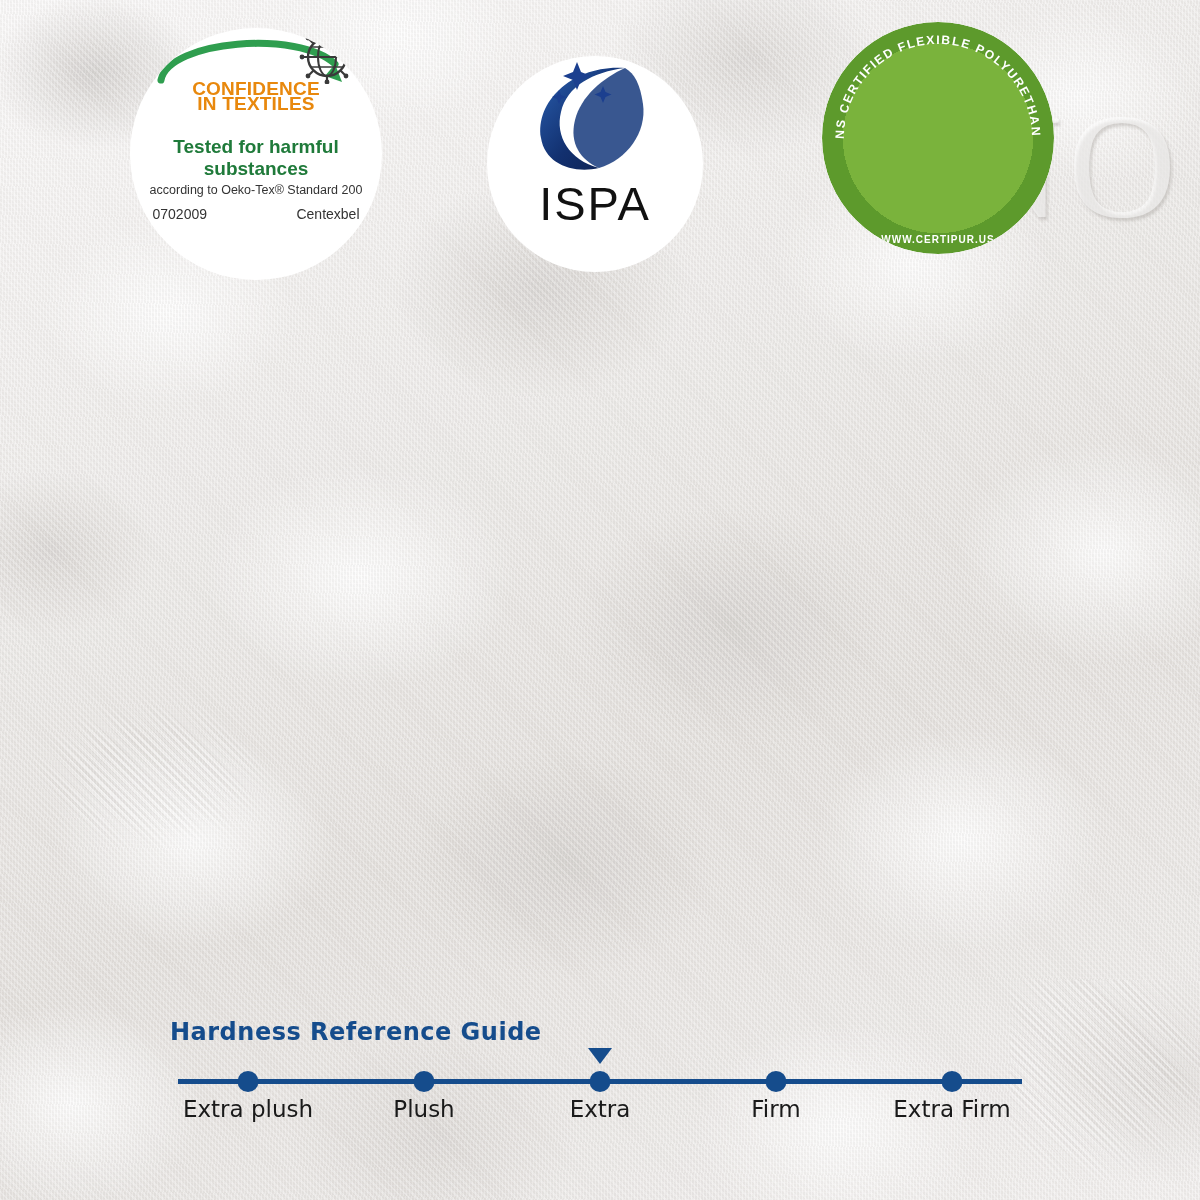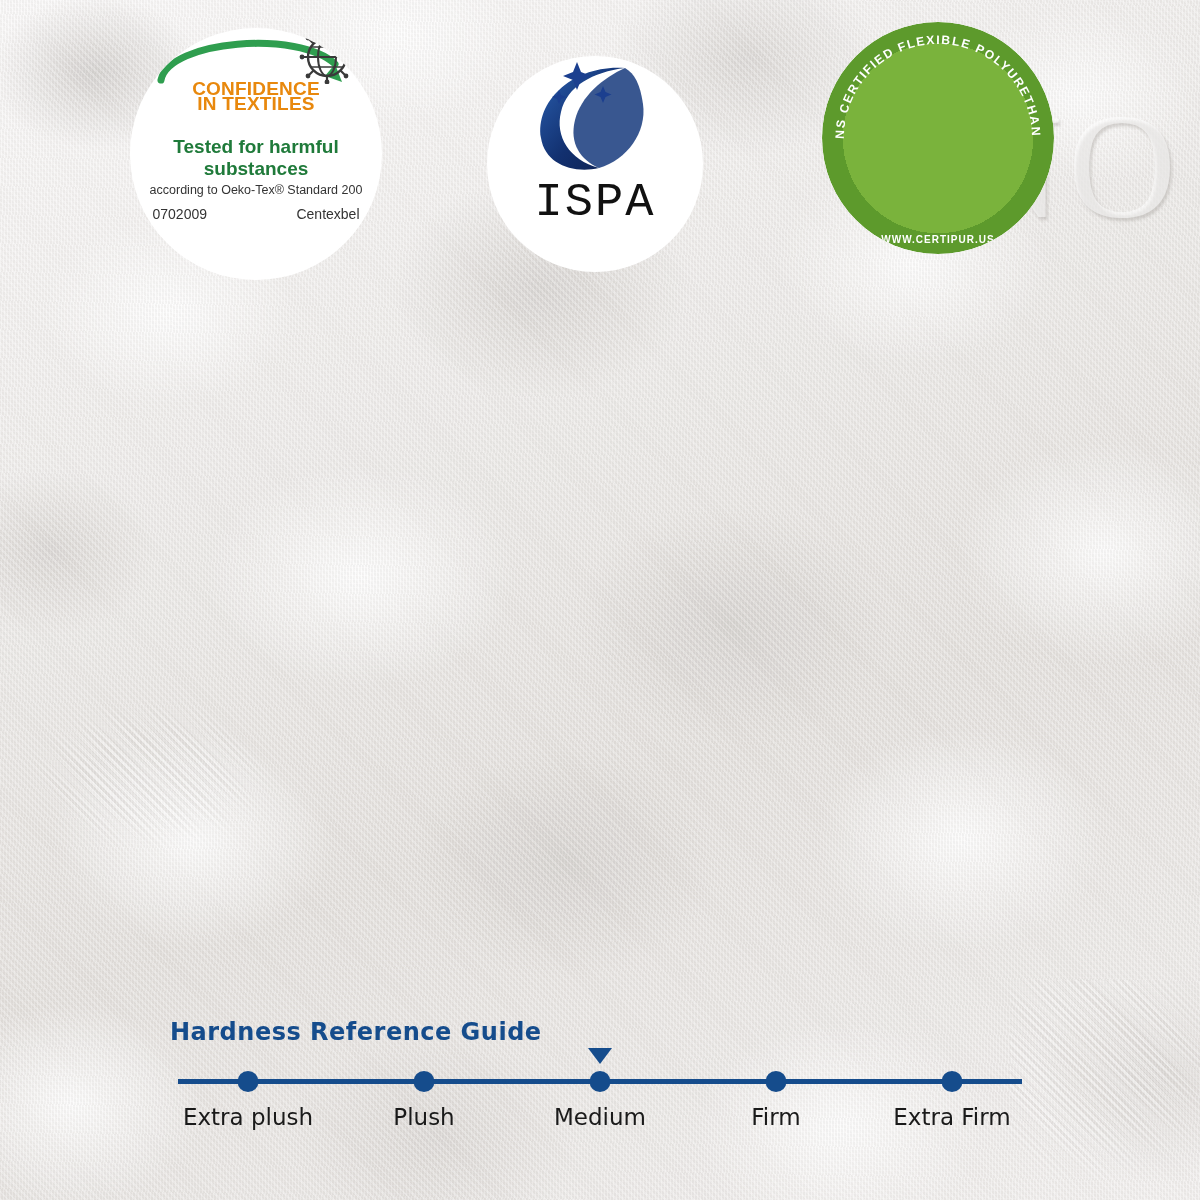--- a/index.html
+++ b/index.html
@@ -169,21 +169,21 @@
   }
 
   #badge-ispa {
     left: 487px;
     top: 56px;
     width: 216px;
     height: 216px;
     flex-direction: column;
   }
   .ispa-text {
-    font-family: Liberation Mono, monospace;
+    font-family: Liberation Sans, sans-serif;
     font-size: 47px;
     letter-spacing: 2px;
     color: #111;
     margin-top: 2px;
   }
 
   #badge-certipur {
     left: 822px;
     top: 22px;
     width: 232px;
@@ -305,21 +305,21 @@
     top: -20px;
     width: 0;
     height: 0;
     border-left: 12px solid transparent;
     border-right: 12px solid transparent;
     border-top: 16px solid #154c8c;
     transform: translateX(-50%);
   }
   .hg-labels {
     position: relative;
-    margin-top: 10px;
+    margin-top: 2px;
     height: 30px;
   }
   .hg-label {
     position: absolute;
     transform: translateX(-50%);
     font-family: "DejaVu Sans", sans-serif;
     font-size: 23px;
     color: #1a1a1a;
     white-space: nowrap;
   }
@@ -428,19 +428,19 @@
       <div class="hg-dot" style="left:10%"></div>
       <div class="hg-dot" style="left:30%"></div>
       <div class="hg-dot" style="left:50%"></div>
       <div class="hg-dot" style="left:70%"></div>
       <div class="hg-dot" style="left:90%"></div>
     </div>
 
     <div class="hg-labels">
       <div class="hg-label" style="left:10%">Extra plush</div>
       <div class="hg-label" style="left:30%">Plush</div>
-      <div class="hg-label" style="left:50%">Medium</div>
+      <div class="hg-label" style="left:50%">Extra</div>
       <div class="hg-label" style="left:70%">Firm</div>
       <div class="hg-label" style="left:90%">Extra Firm</div>
     </div>
   </div>
 
 </div>
 
 </body></html>

